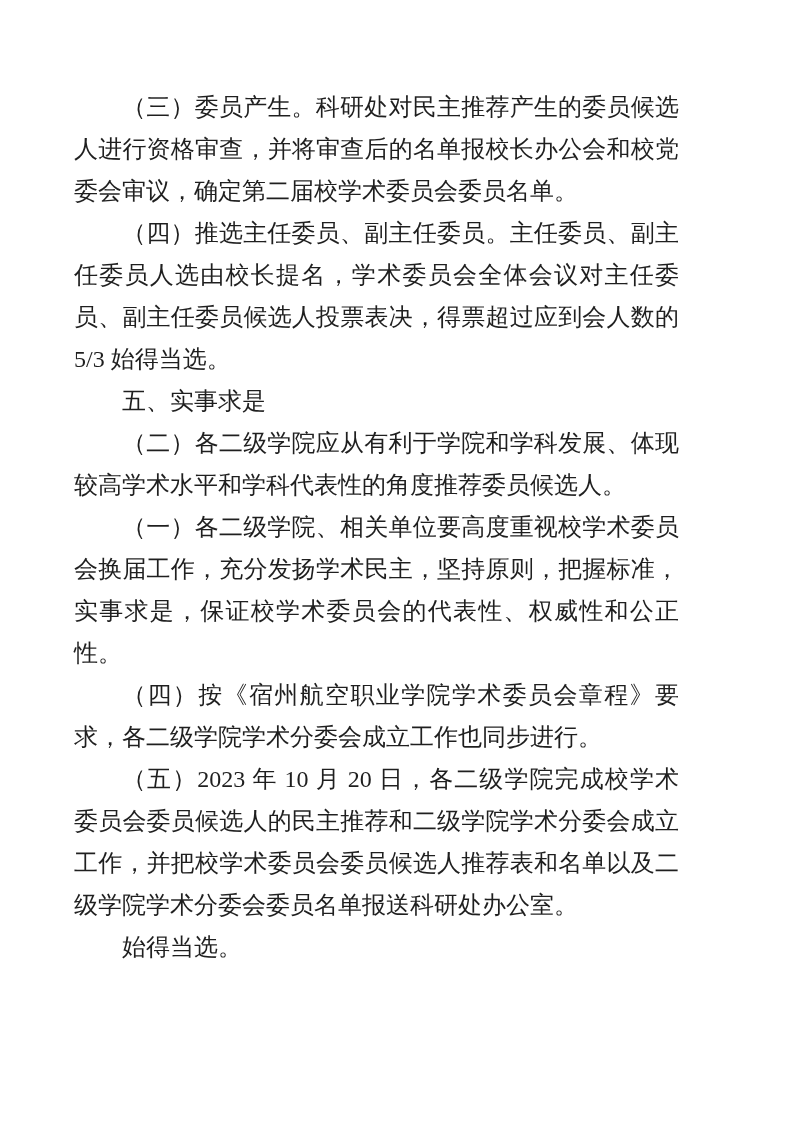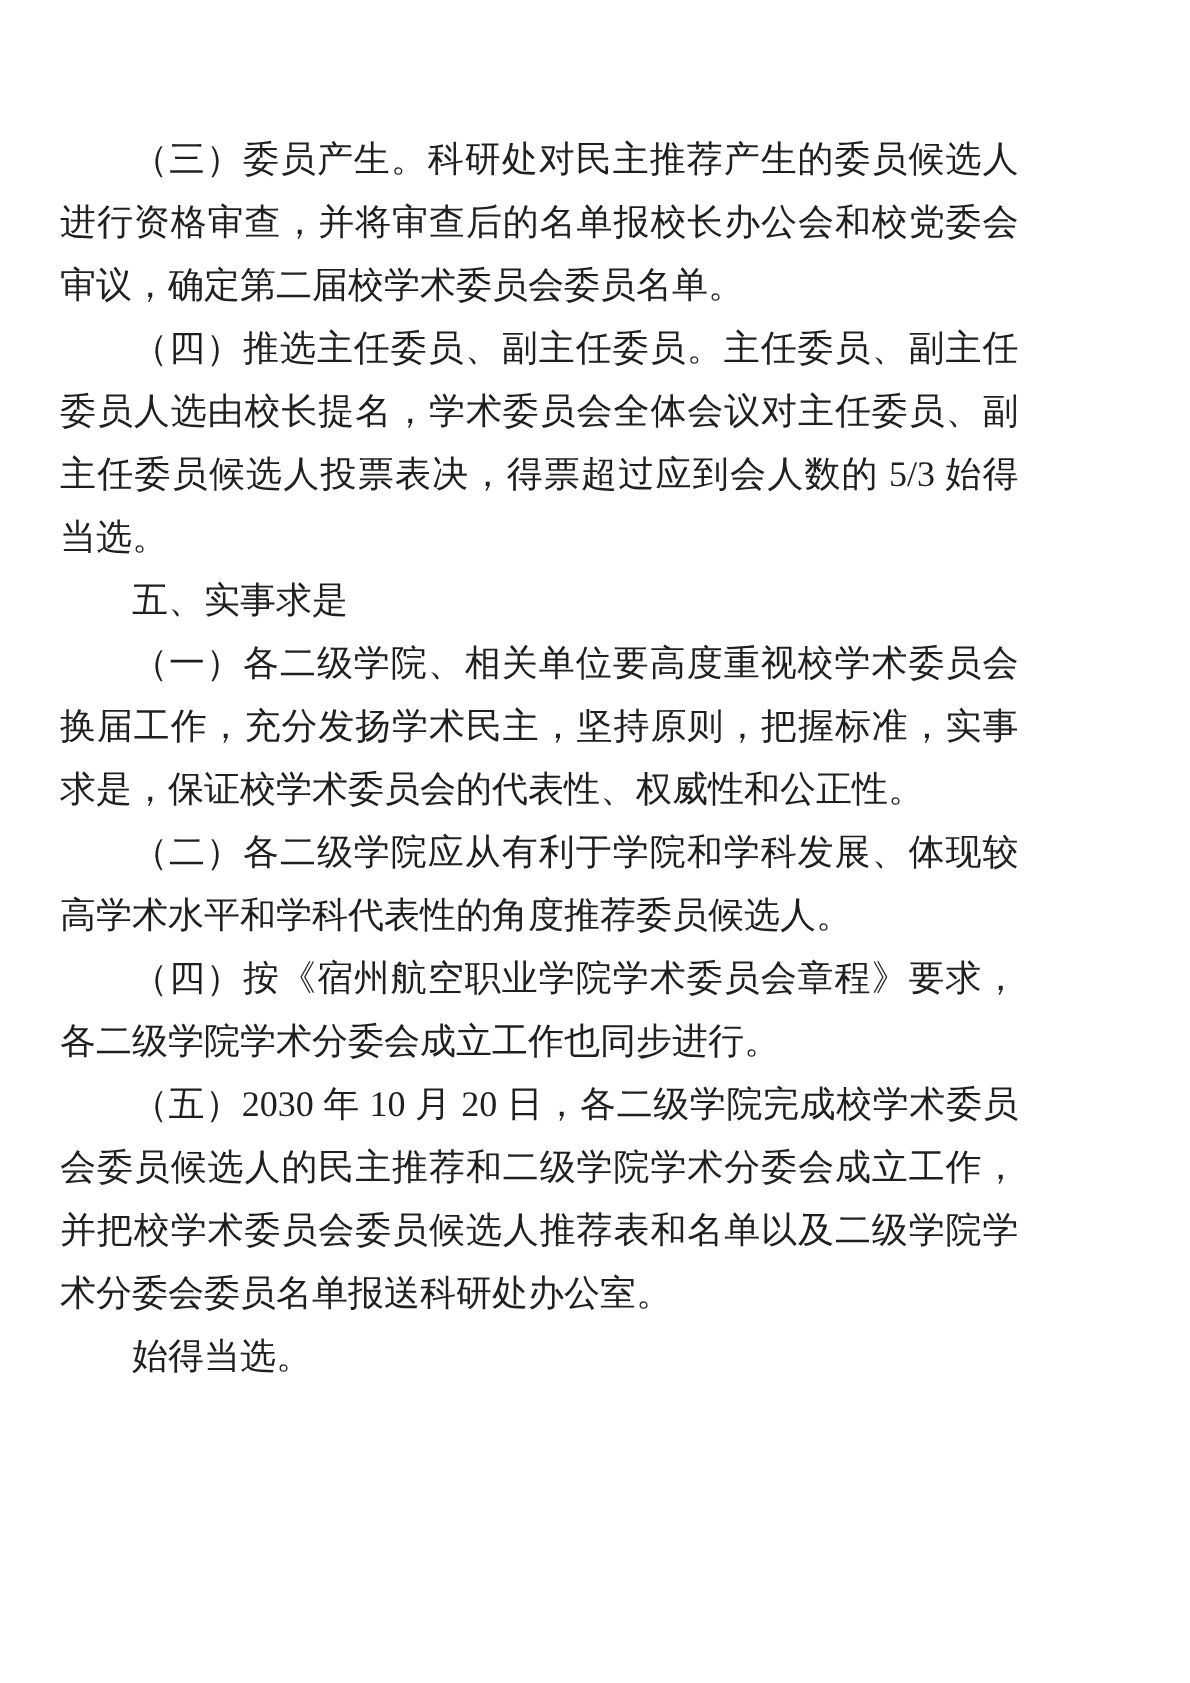--- a/index.html
+++ b/index.html
@@ -6,21 +6,21 @@
     margin: 0;
     padding: 0;
     background: #ffffff;
   }
   .page {
     position: relative;
     width: 793px;
     height: 1008px;
     background: #ffffff;
     box-sizing: border-box;
-    padding: 86px 114px 0 40px;
+    padding: 86px 114px 0 74px;
     overflow: hidden;
     font-family: "Liberation Serif", serif;
   }
   .text-block {
     width: 100%;
   }
   .para {
     margin: 0;
     padding: 0;
     font-size: 24px;
@@ -34,19 +34,19 @@
   }
 </style>
 </head>
 <body>
 
 <div class="page">
   <div class="text-block">
     <p class="para">（三）委员产生。科研处对民主推荐产生的委员候选人进行资格审查，并将审查后的名单报校长办公会和校党委会审议，确定第二届校学术委员会委员名单。</p>
     <p class="para">（四）推选主任委员、副主任委员。主任委员、副主任委员人选由校长提名，学术委员会全体会议对主任委员、副主任委员候选人投票表决，得票超过应到会人数的 5/3 始得当选。</p>
     <p class="para">五、实事求是</p>
+    <p class="para">（二）各二级学院应从有利于学院和学科发展、体现较高学术水平和学科代表性的角度推荐委员候选人。</p>
     <p class="para">（一）各二级学院、相关单位要高度重视校学术委员会换届工作，充分发扬学术民主，坚持原则，把握标准，实事求是，保证校学术委员会的代表性、权威性和公正性。</p>
-    <p class="para">（二）各二级学院应从有利于学院和学科发展、体现较高学术水平和学科代表性的角度推荐委员候选人。</p>
     <p class="para">（四）按《宿州航空职业学院学术委员会章程》要求，各二级学院学术分委会成立工作也同步进行。</p>
-    <p class="para">（五）2030 年 10 月 20 日，各二级学院完成校学术委员会委员候选人的民主推荐和二级学院学术分委会成立工作，并把校学术委员会委员候选人推荐表和名单以及二级学院学术分委会委员名单报送科研处办公室。</p>
+    <p class="para">（五）2023 年 10 月 20 日，各二级学院完成校学术委员会委员候选人的民主推荐和二级学院学术分委会成立工作，并把校学术委员会委员候选人推荐表和名单以及二级学院学术分委会委员名单报送科研处办公室。</p>
     <p class="para">始得当选。</p>
   </div>
 </div>
 
 </body></html>

